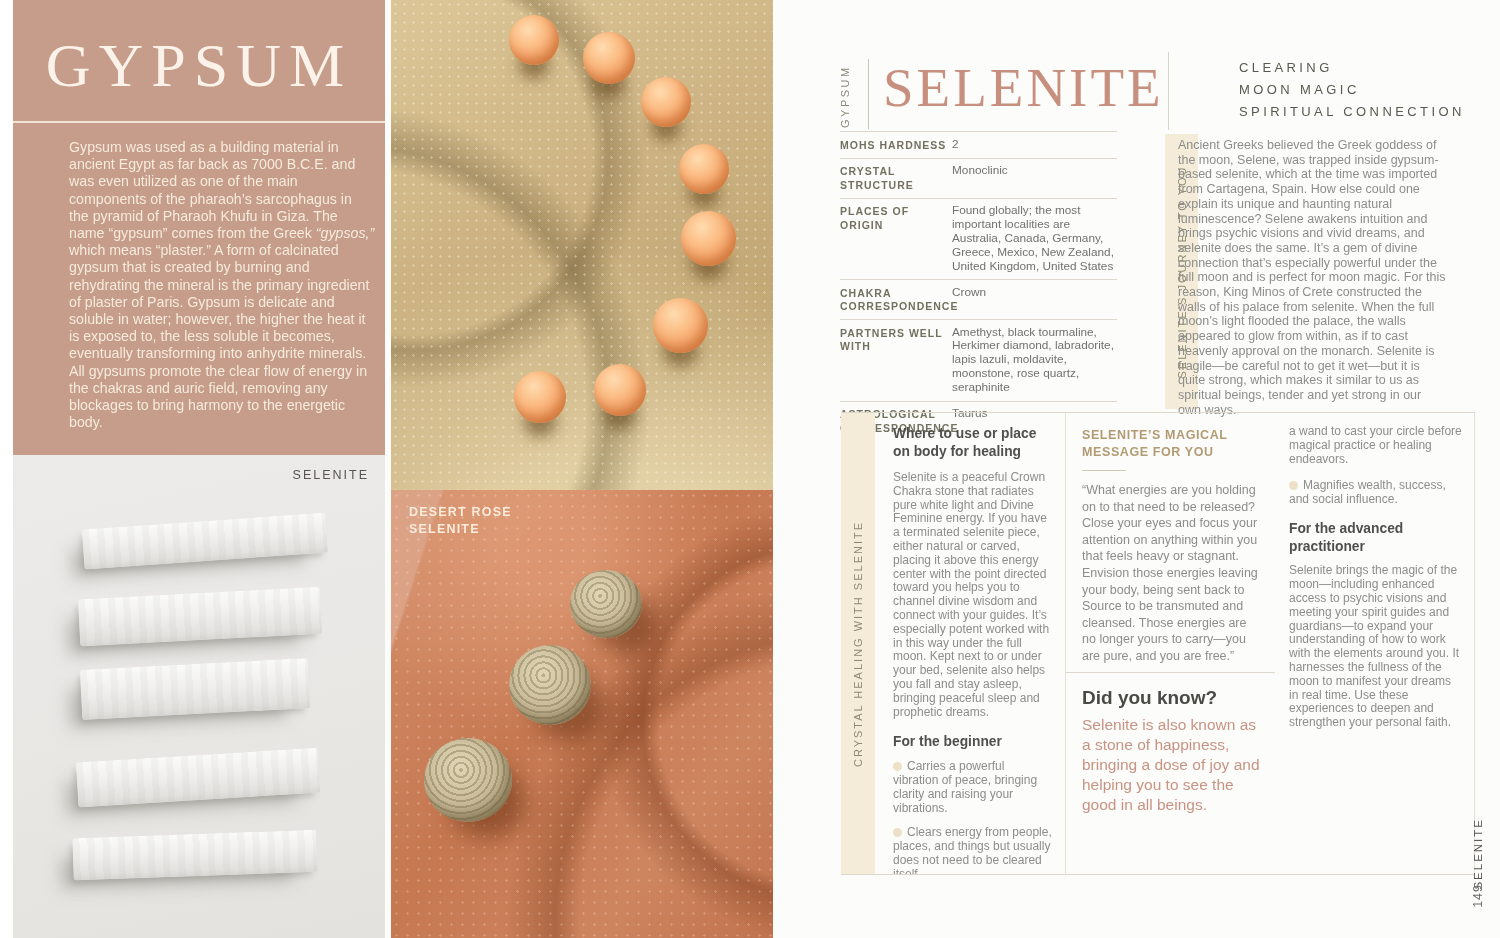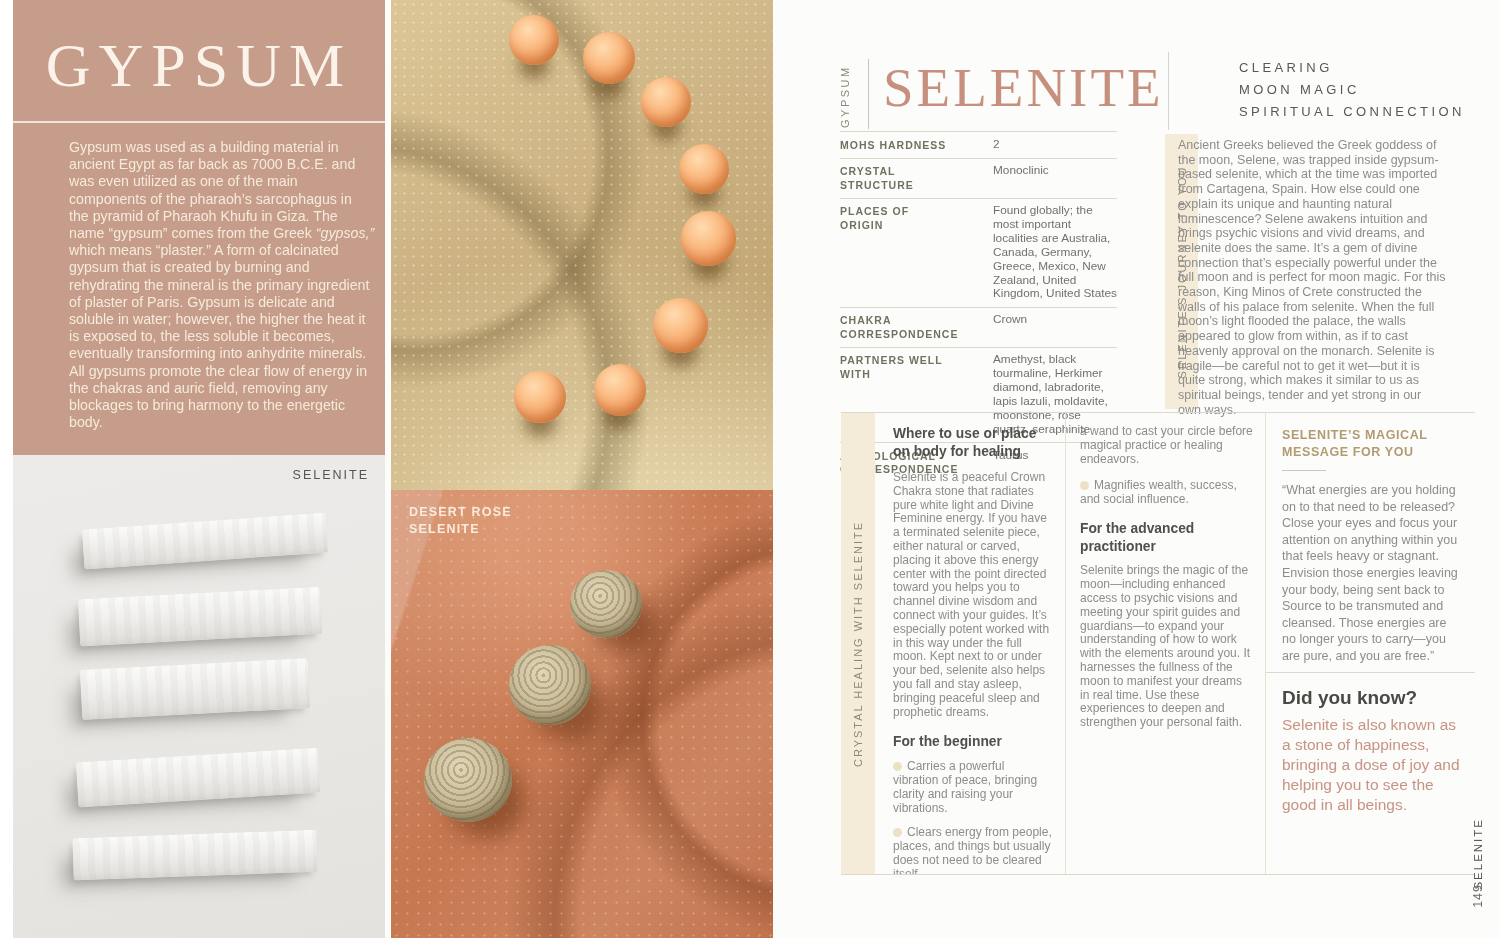--- a/index.html
+++ b/index.html
@@ -100,21 +100,21 @@
   .selenite-title{
     left:870px;top:56px;margin:0;font-family:"Liberation Serif",serif;font-weight:400;
     font-size:55px;letter-spacing:3px;color:#c7907e;
   }
   .hdr-vline2{left:1155px;top:52px;width:1px;height:78px;background:#d8d3c6;}
   .keywords{left:1226px;top:60px;}
   .keyword{font-size:13px;letter-spacing:3.4px;color:#565a4d;margin-bottom:7px;font-weight:500;}
 
   
   .props-table{left:827px;top:131px;width:277px;}
-  .prow{display:flex;border-top:1px solid #ddd8cb;padding:5.5px 0 5.5px 0;gap:41px;}
+  .prow{display:flex;border-top:1px solid #ddd8cb;padding:5.5px 0 5.5px 0;}
   .plabel{width:112px;flex:none;font-size:10.5px;font-weight:bold;letter-spacing:1px;color:#72715f;line-height:13.5px;padding-top:1px;}
   .pvalue{flex:1;font-size:11.8px;color:#71716d;line-height:13.9px;}
 
   
   .journey-bar{left:1152px;top:134px;width:33px;height:275px;background:#f4ecd8;}
   .journey-bar .vtext{position:absolute;left:50%;top:50%;transform:translate(-50%,-50%) rotate(180deg);font-size:11px;letter-spacing:2px;color:#8e8875;}
   .journey-body{left:1165px;top:138px;width:268px;margin:0;font-size:12.5px;line-height:14.7px;color:#8d8d8b;}
 
   
   .healing{
@@ -234,36 +234,36 @@
     </div>
     <div class="hcol hcol1">
       <h3 class="hheading">Where to use or place
 on body for healing</h3>
       <p class="hbody">Selenite is a peaceful Crown Chakra stone that radiates pure white light and Divine Feminine energy. If you have a terminated selenite piece, either natural or carved, placing it above this energy center with the point directed toward you helps you to channel divine wisdom and connect with your guides. It’s especially potent worked with in this way under the full moon. Kept next to or under your bed, selenite also helps you fall and stay asleep, bringing peaceful sleep and prophetic dreams.</p>
       <h3 class="hheading beginner-heading">For the beginner</h3>
       <p class="bullet"><span class="dot"></span><span>Carries a powerful vibration of peace, bringing clarity and raising your vibrations.</span></p>
       <p class="bullet"><span class="dot"></span><span>Clears energy from people, places, and things but usually does not need to be cleared itself.</span></p>
 
     </div>
-    <div class="hcol hcol2">
-      <p class="hbody">a wand to cast your circle before magical practice or healing endeavors.</p>
-      <p class="bullet"><span class="dot"></span><span>Magnifies wealth, success, and social influence.</span></p>
-      <h3 class="hheading advanced-heading">For the advanced practitioner</h3>
-      <p class="hbody">Selenite brings the magic of the moon—including enhanced access to psychic visions and meeting your spirit guides and guardians—to expand your understanding of how to work with the elements around you. It harnesses the fullness of the moon to manifest your dreams in real time. Use these experiences to deepen and strengthen your personal faith.</p>
-    </div>
     <div class="hcol hcol3">
       <div class="message-box">
         <h4 class="message-heading">SELENITE’S MAGICAL
 MESSAGE FOR YOU</h4>
         <div class="message-divider"></div>
         <p class="message-quote">“What energies are you holding on to that need to be released? Close your eyes and focus your attention on anything within you that feels heavy or stagnant. Envision those energies leaving your body, being sent back to Source to be transmuted and cleansed. Those energies are no longer yours to carry—you are pure, and you are free.”</p>
       </div>
       <div class="didyouknow">
         <h4 class="dyk-heading">Did you know?</h4>
         <p class="dyk-body">Selenite is also known as a stone of happiness, bringing a dose of joy and helping you to see the good in all beings.</p>
       </div>
     </div>
+    <div class="hcol hcol2">
+      <p class="hbody">a wand to cast your circle before magical practice or healing endeavors.</p>
+      <p class="bullet"><span class="dot"></span><span>Magnifies wealth, success, and social influence.</span></p>
+      <h3 class="hheading advanced-heading">For the advanced practitioner</h3>
+      <p class="hbody">Selenite brings the magic of the moon—including enhanced access to psychic visions and meeting your spirit guides and guardians—to expand your understanding of how to work with the elements around you. It harnesses the fullness of the moon to manifest your dreams in real time. Use these experiences to deepen and strengthen your personal faith.</p>
+    </div>
   </div>
 
   <div class="abs vtext footer-crystal-label">SELENITE</div>
   <div class="abs vtext footer-page-number">149</div>
 
 </div>
 
 </body></html>

